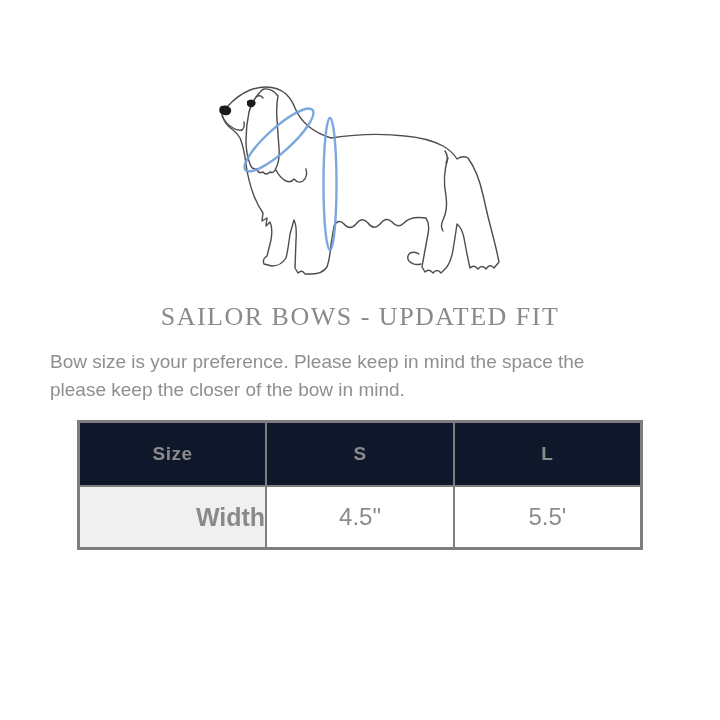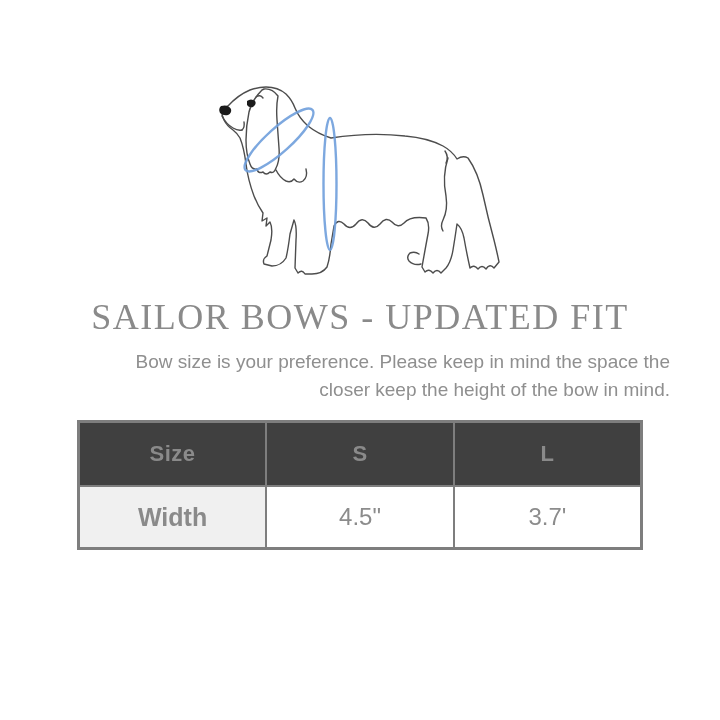--- a/index.html
+++ b/index.html
@@ -17,29 +17,29 @@
     margin: 0;
   }
   .figure-wrap svg { display: block; }
 
   .page-title {
     margin: 0;
     padding: 0;
     text-align: center;
     font-family: "Liberation Serif", serif;
     font-weight: 400;
-    font-size: 36px;
+    font-size: 26px;
     line-height: 34px;
     letter-spacing: 1.5px;
     color: #8a8a8a;
   }
   .description {
     margin: 14px auto 0;
     width: 620px;
-    text-align: right;
+    text-align: left;
     font-size: 19px;
     line-height: 27.5px;
     color: #8f8f8f;
   }
   .description .line { white-space: nowrap; }
 
   table.size-chart {
     border-collapse: collapse;
     table-layout: fixed;
     width: 566px;
@@ -47,32 +47,33 @@
     border: 3px solid #7e7e7e;
   }
   table.size-chart th, table.size-chart td {
     border: 2px solid #7e7e7e;
     text-align: center;
     vertical-align: middle;
     padding: 0;
   }
   table.size-chart thead th {
     height: 62px;
-    background: #404040;
+    background: #0f172a;
     color: #8a8a8a;
-    font-size: 22px;
+    font-size: 19px;
     font-weight: bold;
     letter-spacing: 0.5px;
   }
   table.size-chart tbody th {
     height: 60px;
     background: #f0f0f0;
     color: #8a8a8a;
     font-size: 25px;
     font-weight: bold;
+    text-align: right;
   }
   table.size-chart tbody td {
     height: 60px;
     background: #ffffff;
     color: #8c8c8c;
     font-size: 24px;
     font-weight: 400;
   }
 
   .dog-line { fill: none; stroke: #4d4d4d; stroke-width: 1.4; stroke-linecap: round; stroke-linejoin: round; }
@@ -134,33 +135,33 @@
 
       <ellipse class="loop" cx="279" cy="140" rx="45" ry="12" transform="rotate(-42 279 140)"></ellipse>
       <ellipse class="loop" cx="330" cy="184" rx="6.5" ry="66"></ellipse>
     </svg>
   </div>
 
   <h1 class="page-title">SAILOR BOWS - UPDATED FIT</h1>
 
   <div class="description">
     <div class="line">Bow size is your preference. Please keep in mind the space the</div>
-    <div class="line">closer keep the height of the bow in mind.</div>
+    <div class="line">please keep the closer of the bow in mind.</div>
   </div>
 
   <table class="size-chart">
     <thead>
       <tr>
         <th>Size</th>
         <th>S</th>
         <th>L</th>
       </tr>
     </thead>
     <tbody>
       <tr>
         <th>Width</th>
         <td>4.5"</td>
-        <td>3.7'</td>
+        <td>5.5'</td>
       </tr>
     </tbody>
   </table>
 
 </div>
 
 </body></html>

